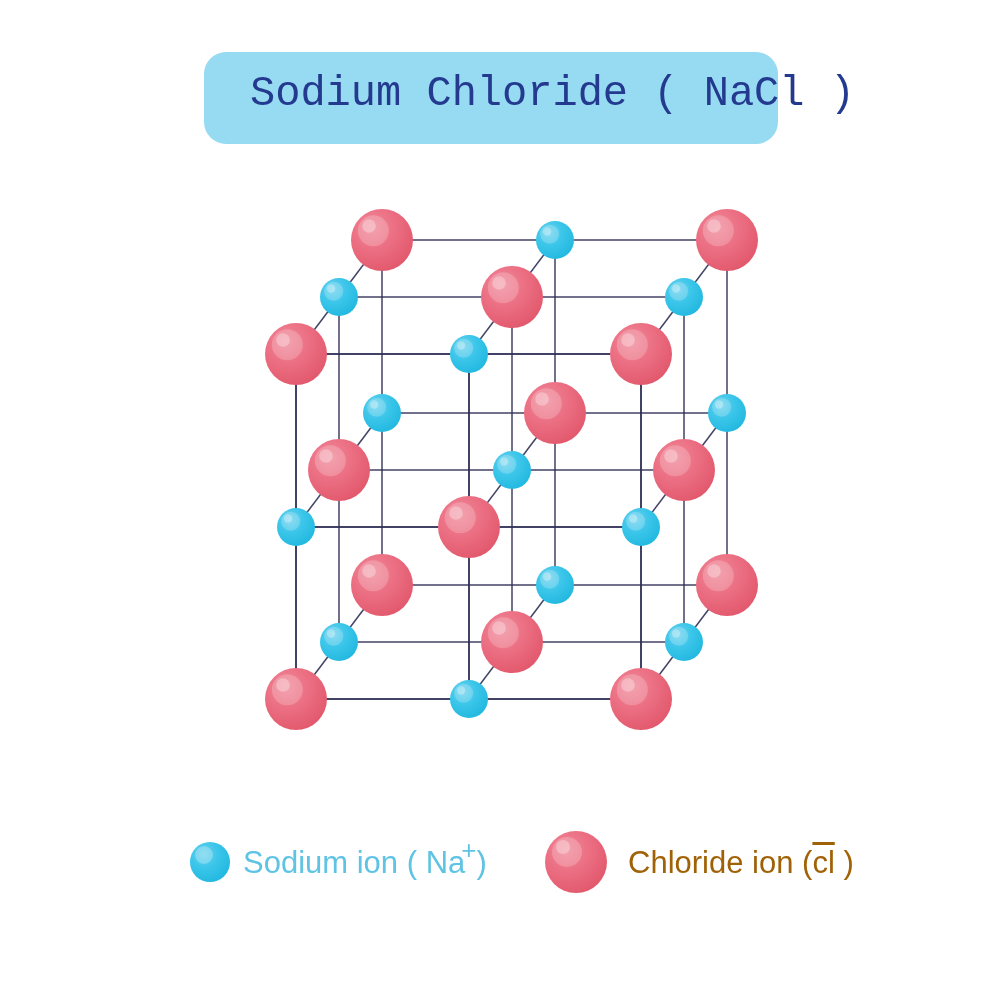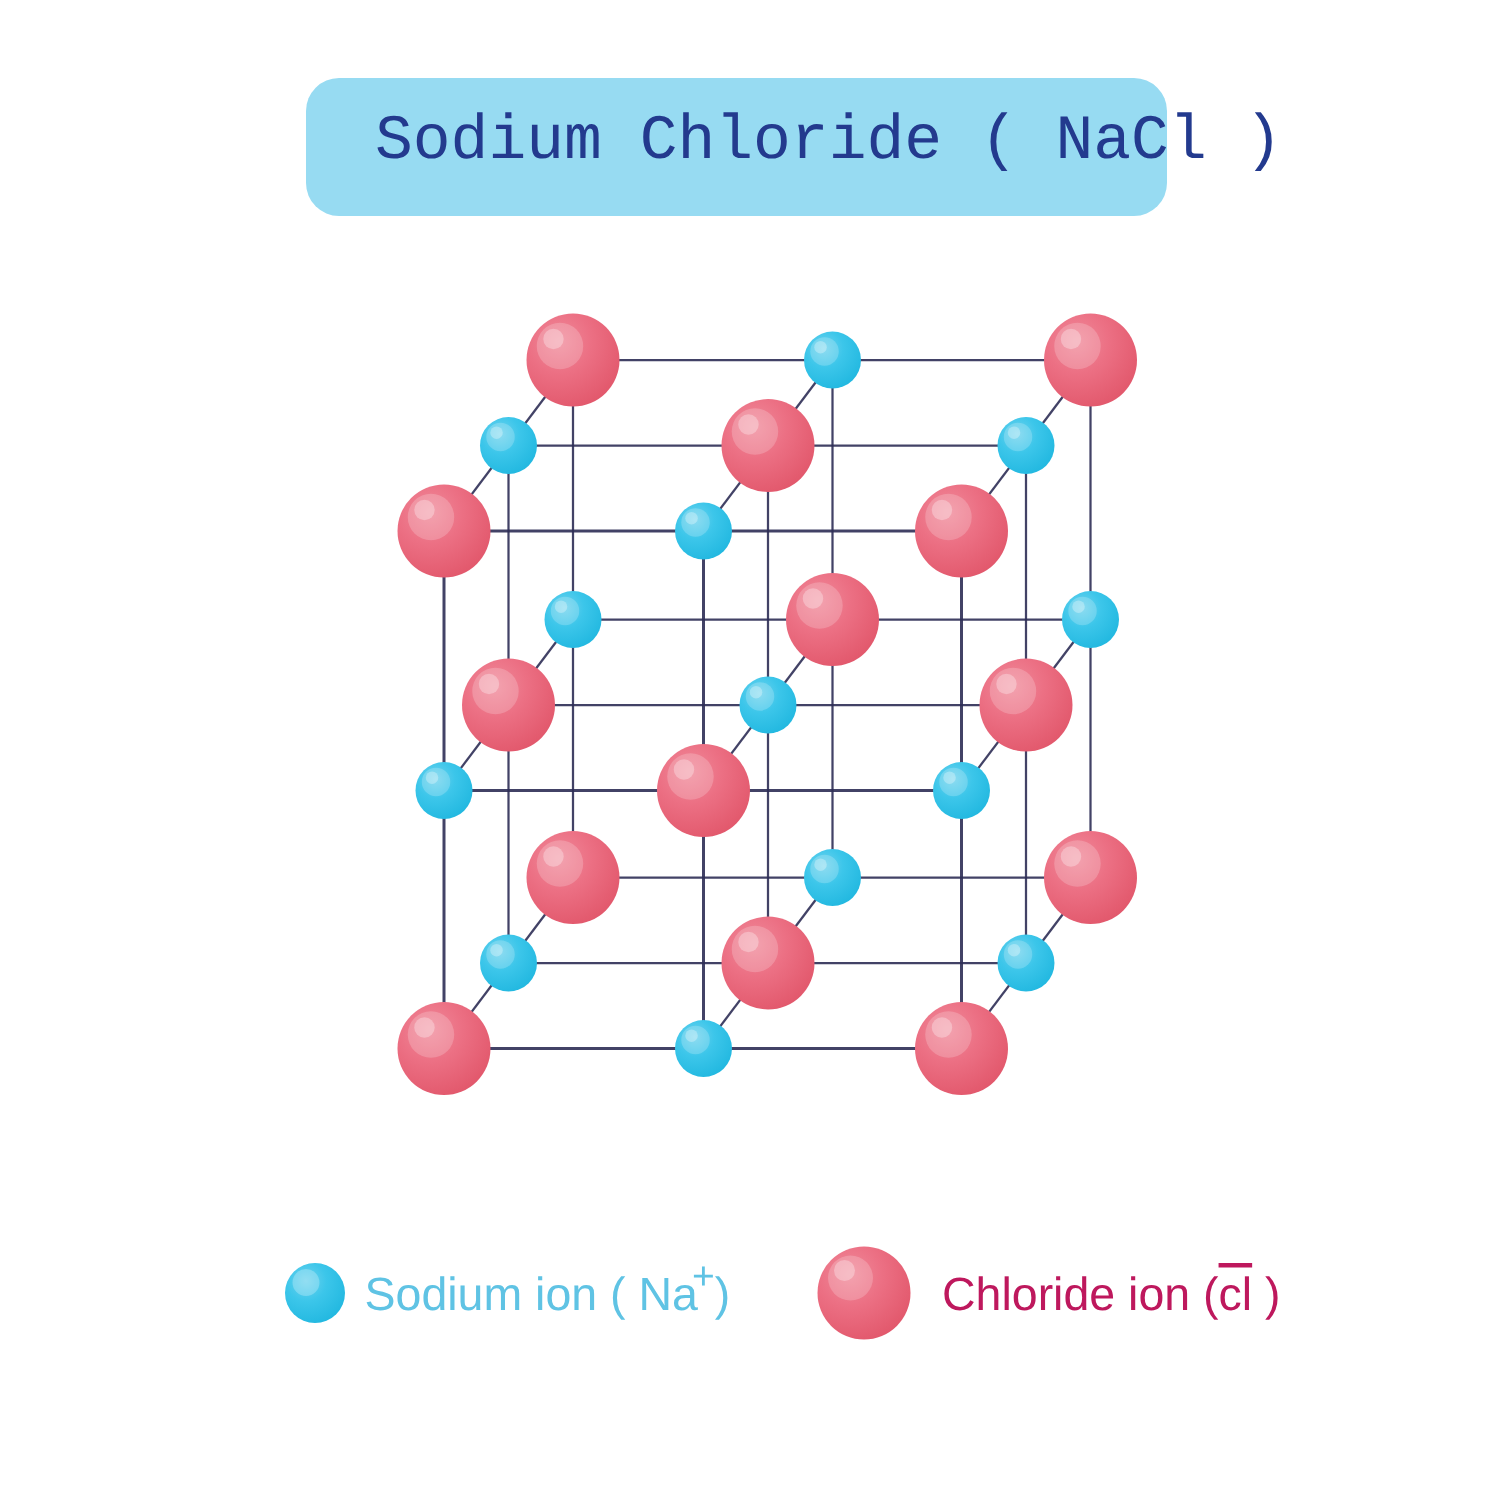--- a/index.html
+++ b/index.html
@@ -2,21 +2,21 @@
 <html><head>
 <meta charset="utf-8">
 <style>
   html, body { margin:0; padding:0; background:#ffffff; }
   body { width:1000px; height:1000px; position:relative; overflow:hidden; font-family:"Liberation Sans", sans-serif; }
   .title-box { position:absolute; left:204px; top:52px; width:574px; height:92px; background:#97dbf2; border-radius:22px; }
   .title-text { position:absolute; left:250px; top:70px; font-size:42px; color:#233a8e; white-space:nowrap;font-family:Liberation Mono, monospace; }
   svg.lattice { position:absolute; left:0; top:0; }
   .legend-text { position:absolute; font-size:31px; white-space:nowrap; }
   .legend-na { left:243px; top:845px; color:#5fc3e4; }
-  .legend-cl { left:628px; top:845px; color:#be185d; }
+  .legend-cl { left:628px; top:845px; color:#a16207; }
   .sup { position:relative; top:-14px; font-size:26px; margin-left:-4px; }
   .over { text-decoration:overline; }
 </style>
 </head>
 <body>
 
 <div class="title-box"></div>
 <div class="title-text">Sodium Chloride ( NaCl )</div>
 
 <svg class="lattice" width="1000" height="1000">

